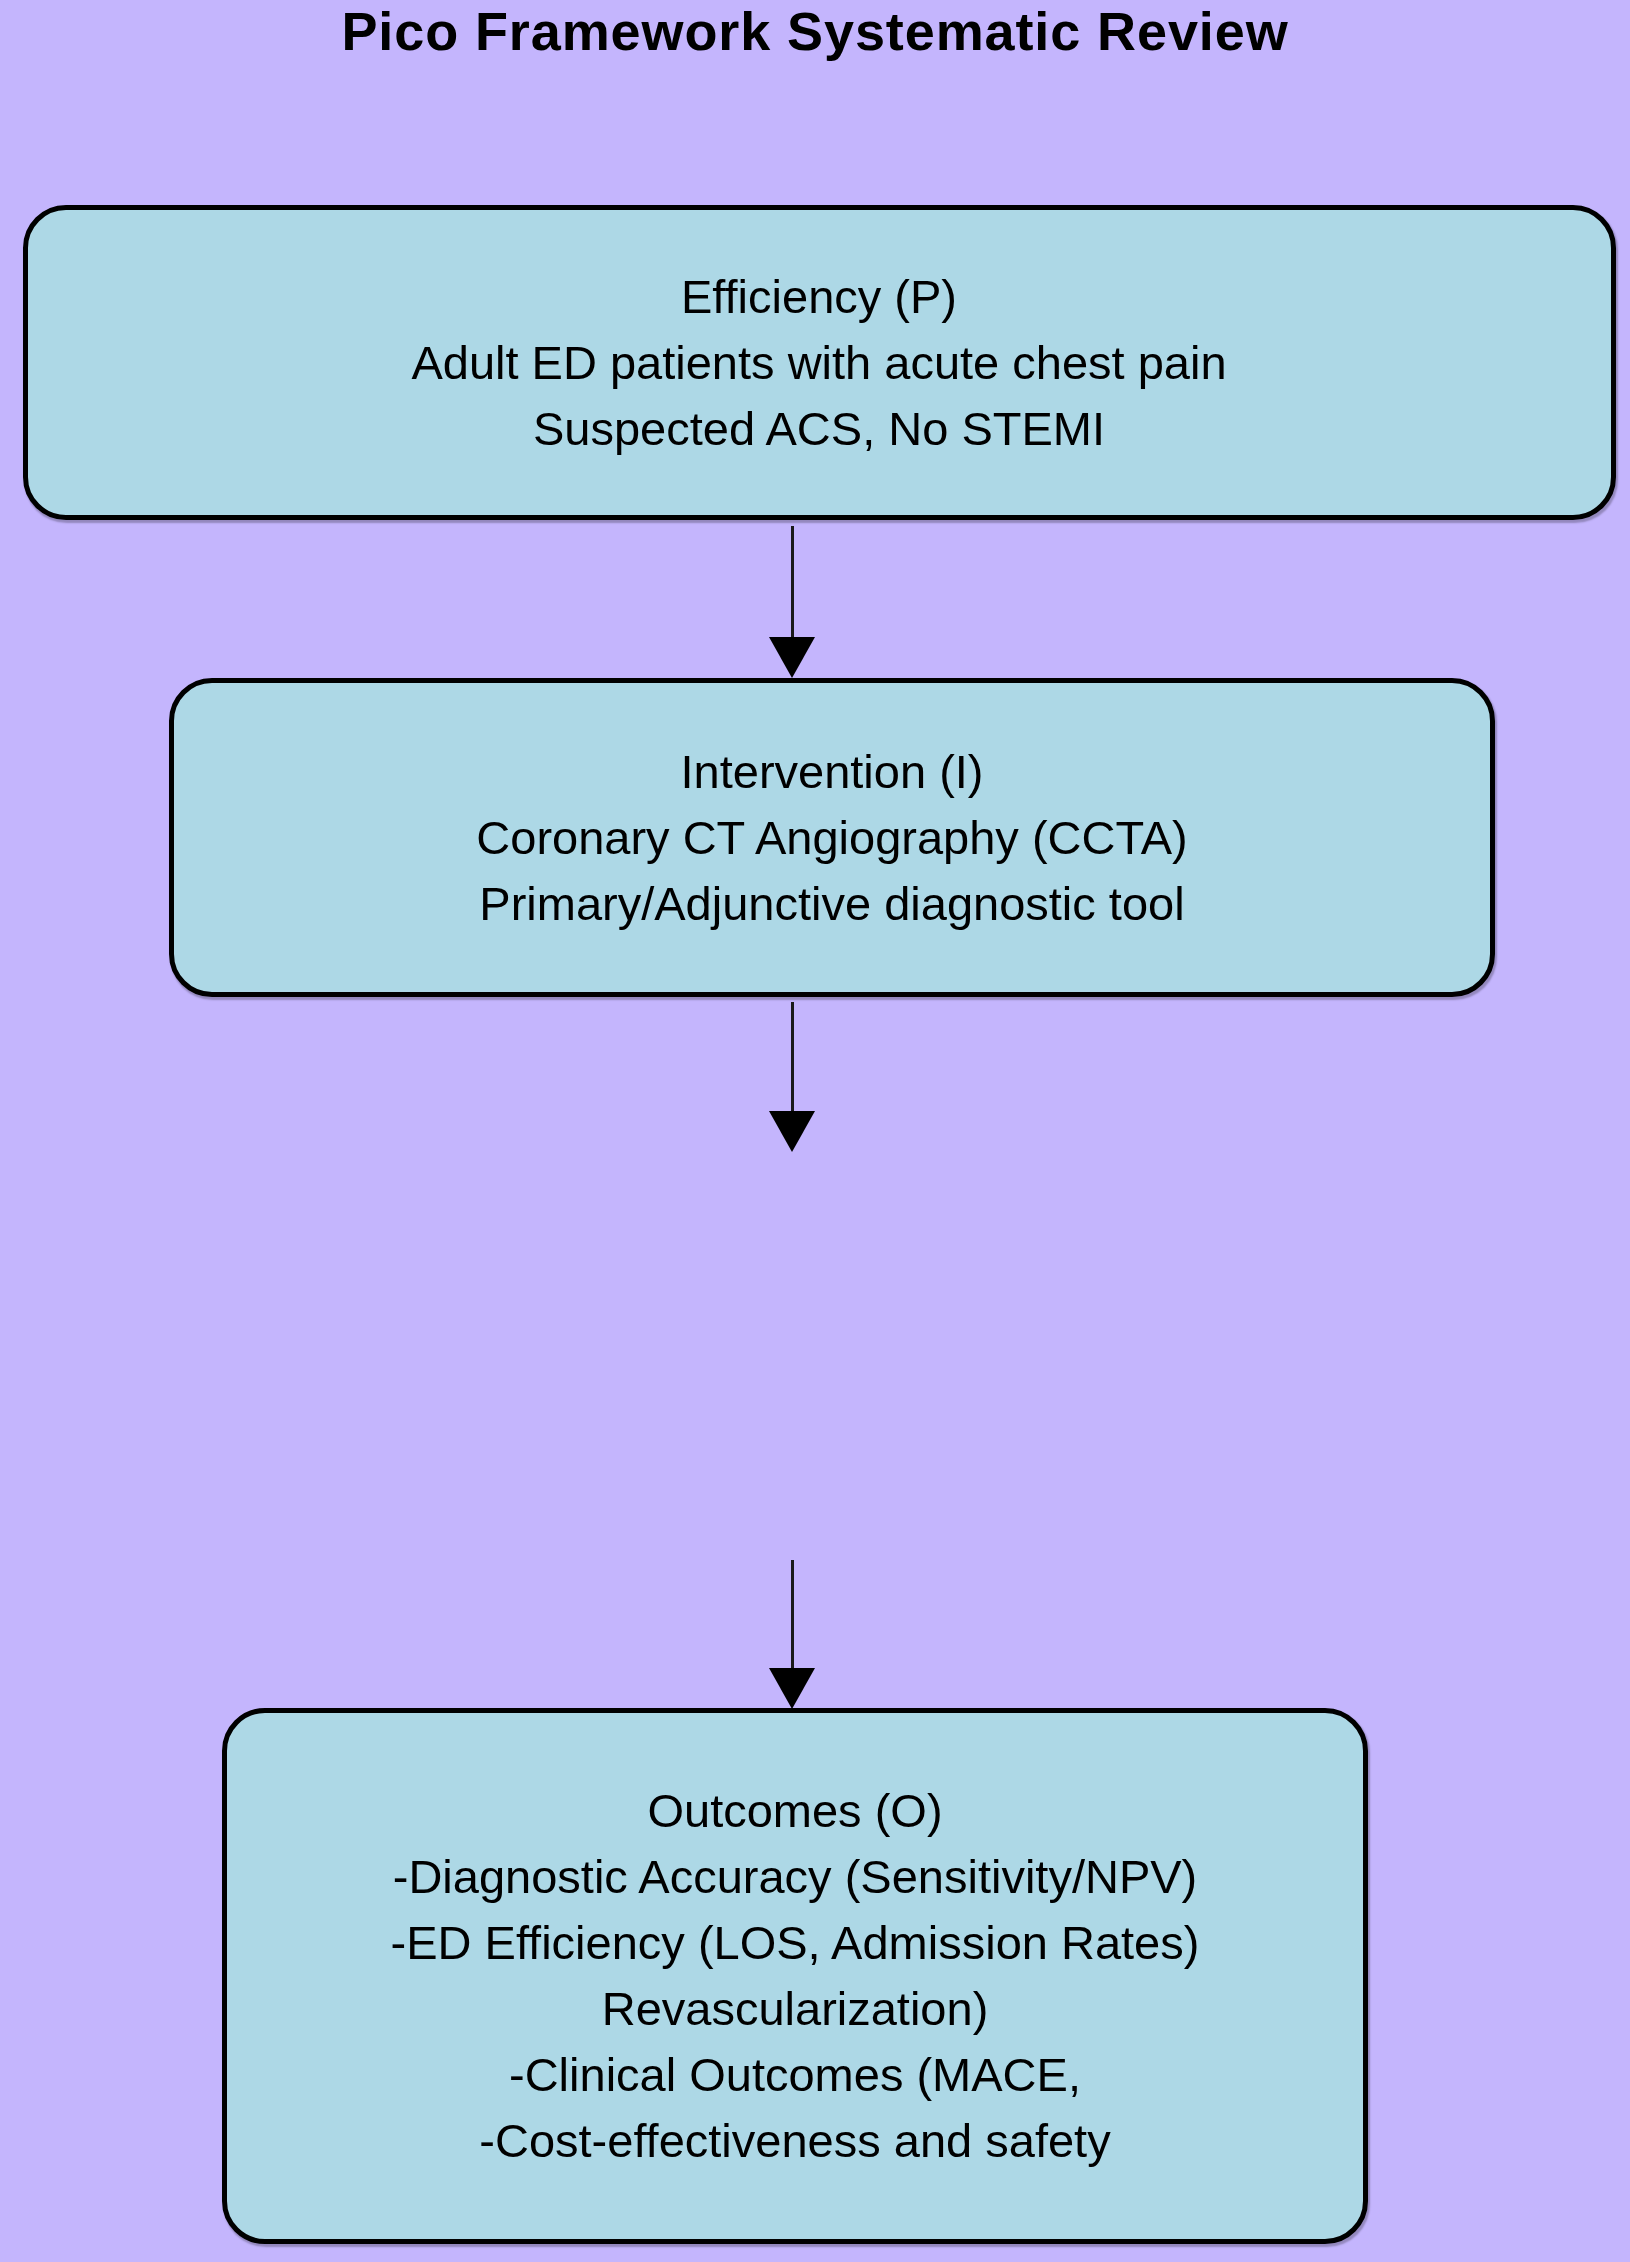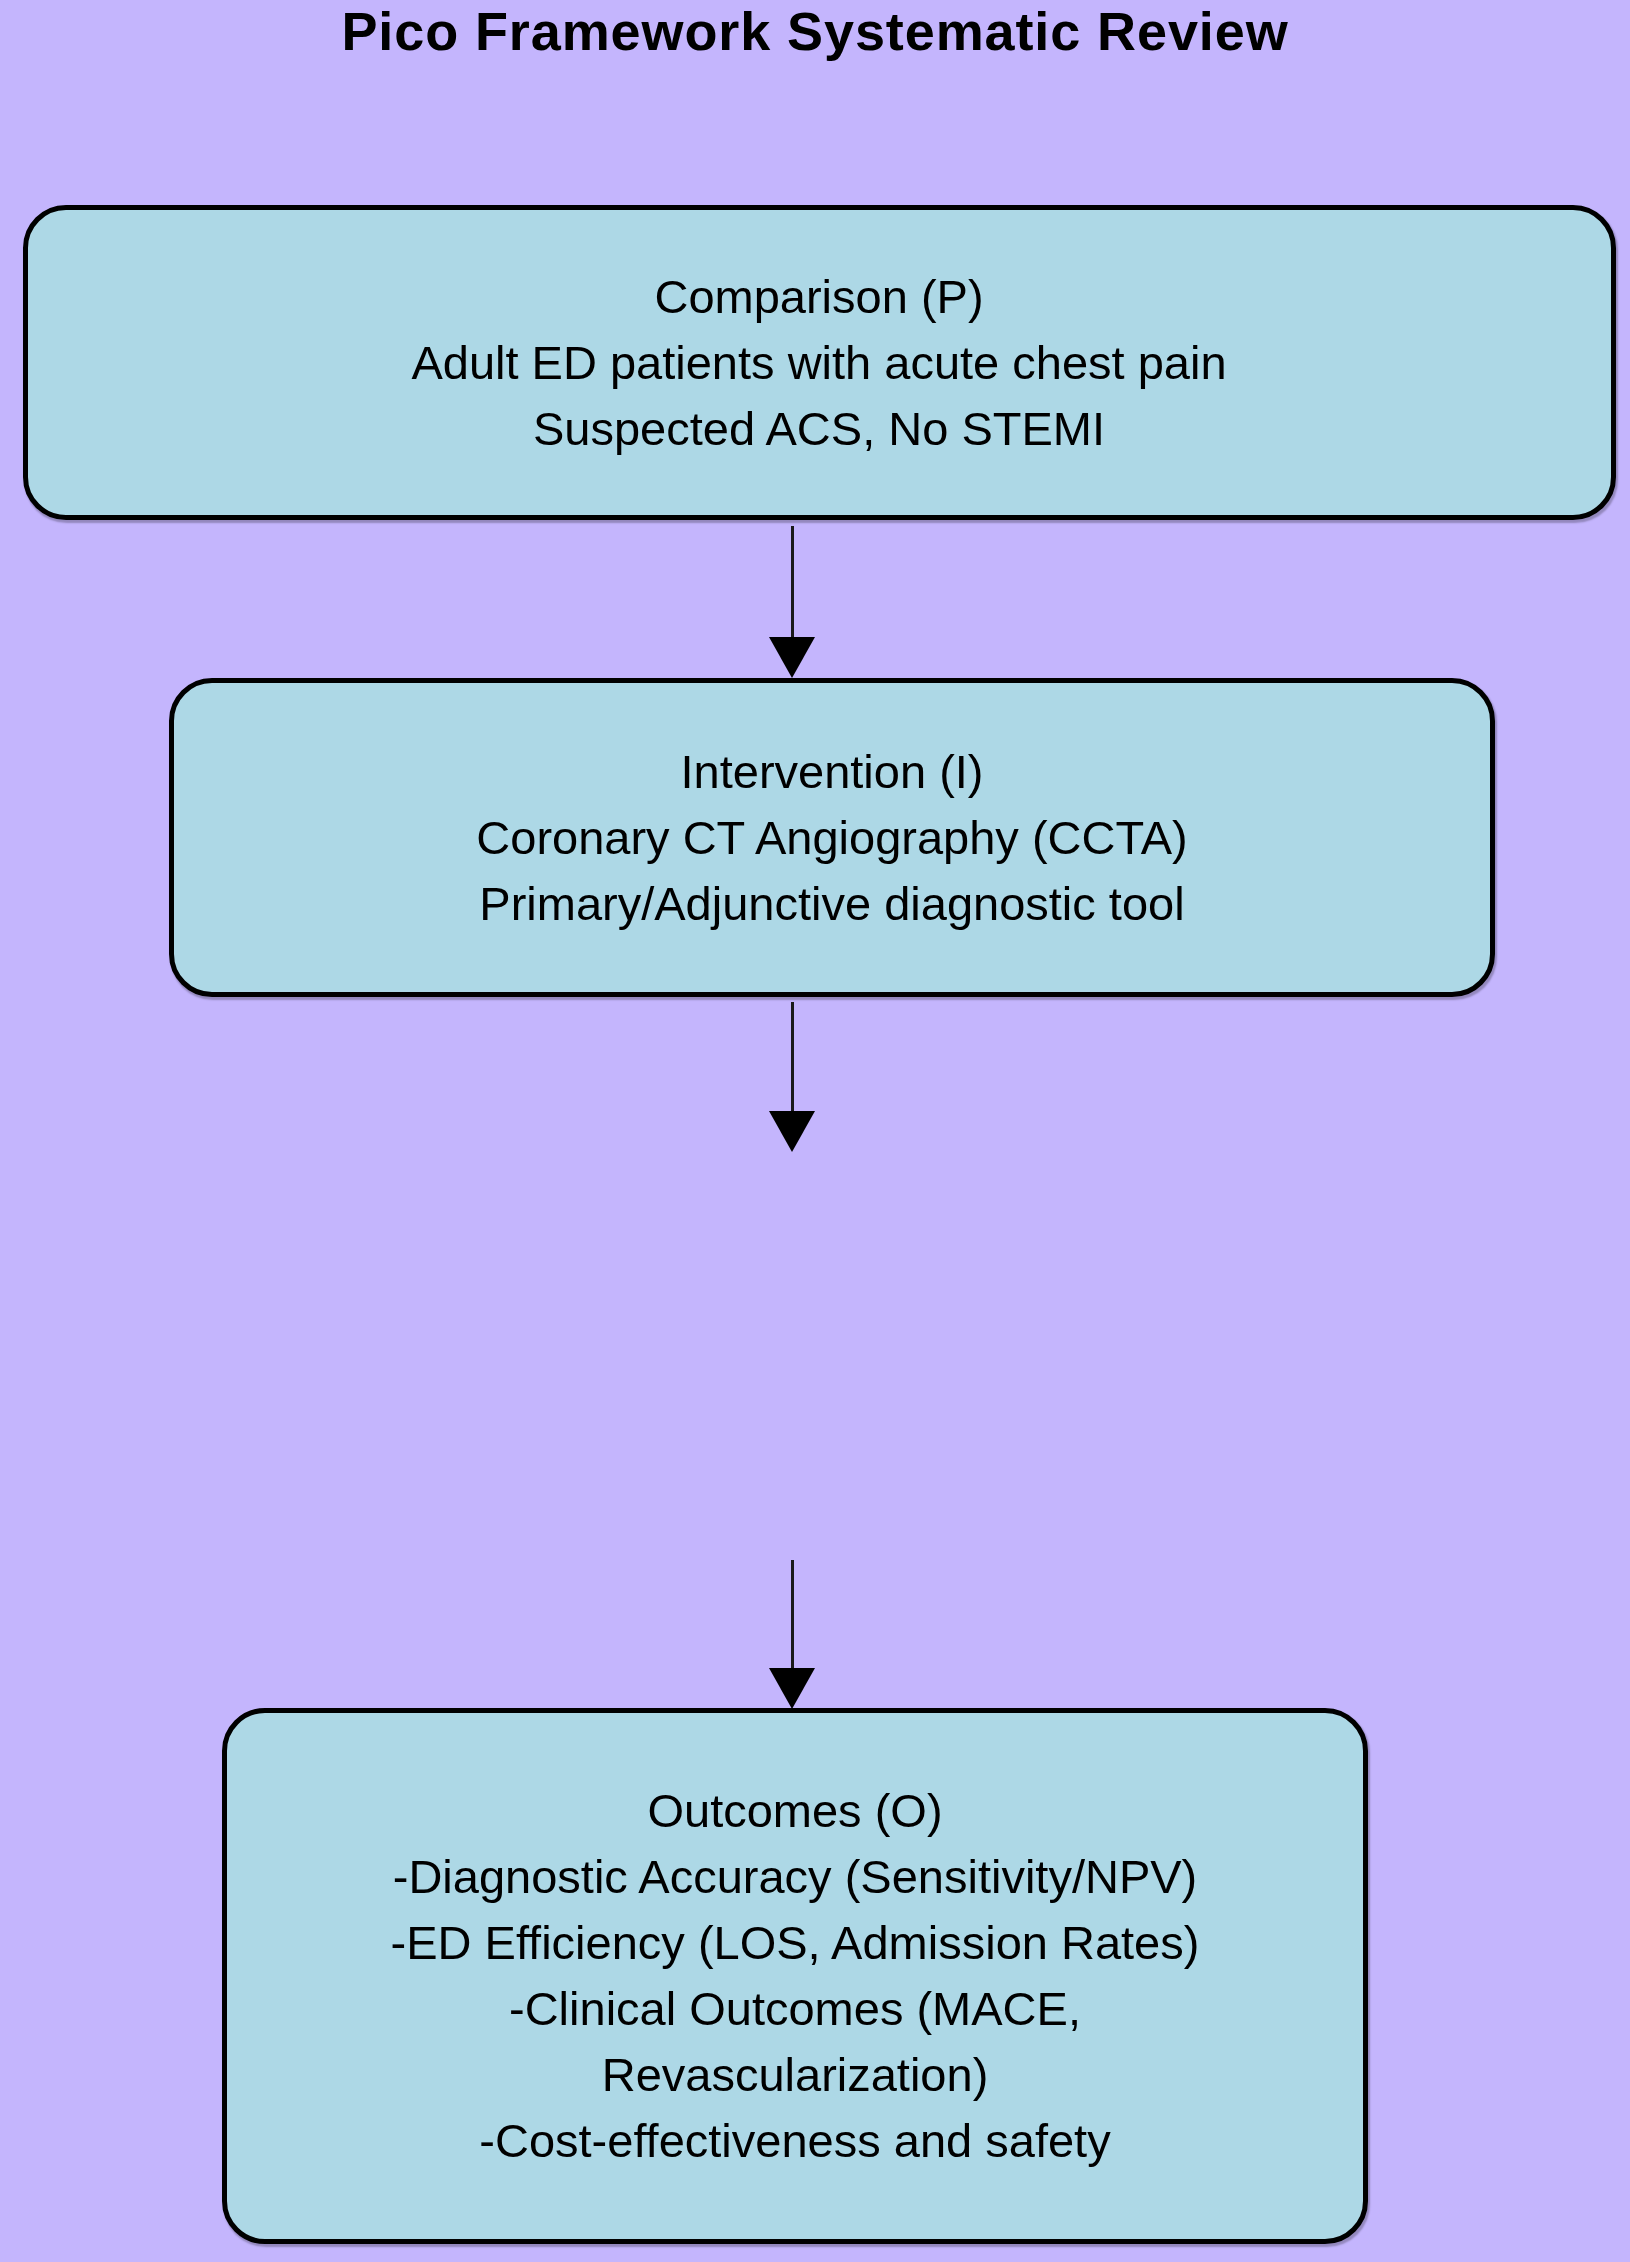--- a/index.html
+++ b/index.html
@@ -80,21 +80,21 @@
   }
 </style>
 </head>
 <body>
 
 <div class="canvas">
 
   <div class="diagram-title">Pico Framework Systematic Review</div>
 
   <div class="flow-box box-population">
-      <div class="box-line">Comparison (P)</div>
+      <div class="box-line">Efficiency (P)</div>
       <div class="box-line">Adult ED patients with acute chest pain</div>
       <div class="box-line">Suspected ACS, No STEMI</div>
     </div>
 
   <div class="flow-arrow arrow-1">
     <div class="arrow-line"></div>
     <div class="arrow-head"></div>
   </div>
 
   <div class="flow-box box-intervention">
@@ -111,19 +111,19 @@
 
   <div class="flow-arrow arrow-3">
     <div class="arrow-line"></div>
     <div class="arrow-head"></div>
   </div>
 
   <div class="flow-box box-outcomes">
       <div class="box-line">Outcomes (O)</div>
       <div class="box-line">-Diagnostic Accuracy (Sensitivity/NPV)</div>
       <div class="box-line">-ED Efficiency (LOS, Admission Rates)</div>
+      <div class="box-line">Revascularization)</div>
       <div class="box-line">-Clinical Outcomes (MACE,</div>
-      <div class="box-line">Revascularization)</div>
       <div class="box-line">-Cost-effectiveness and safety</div>
     </div>
 
 </div>
 
 
 </body></html>

